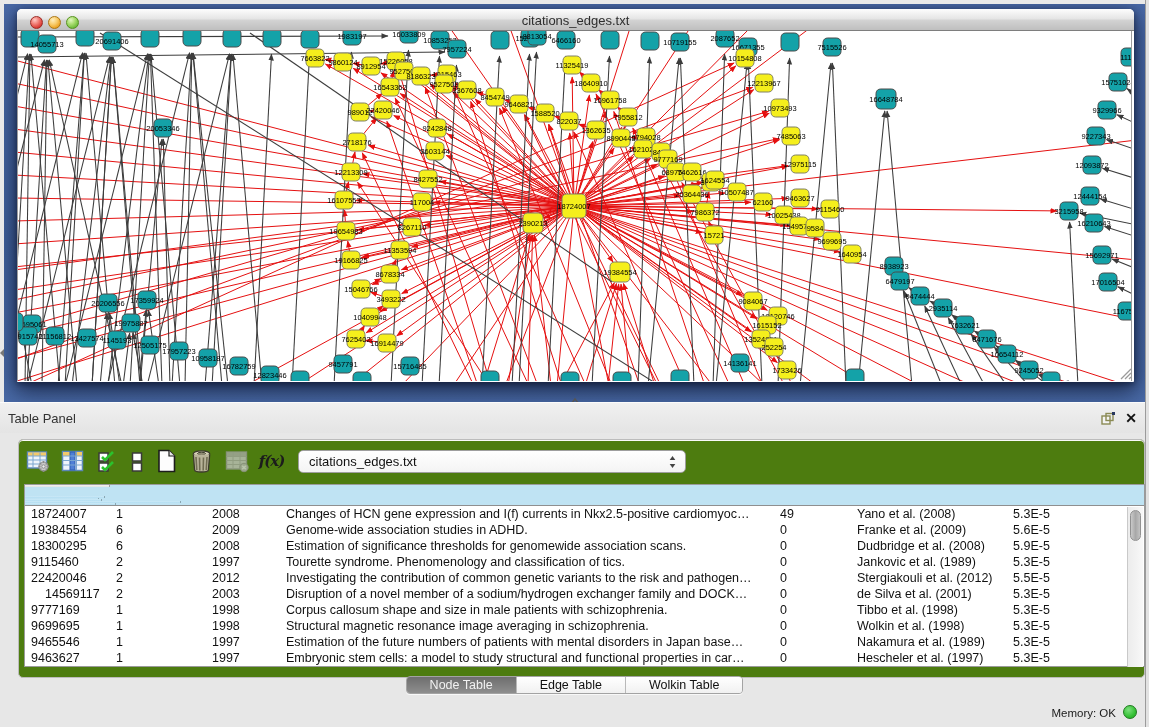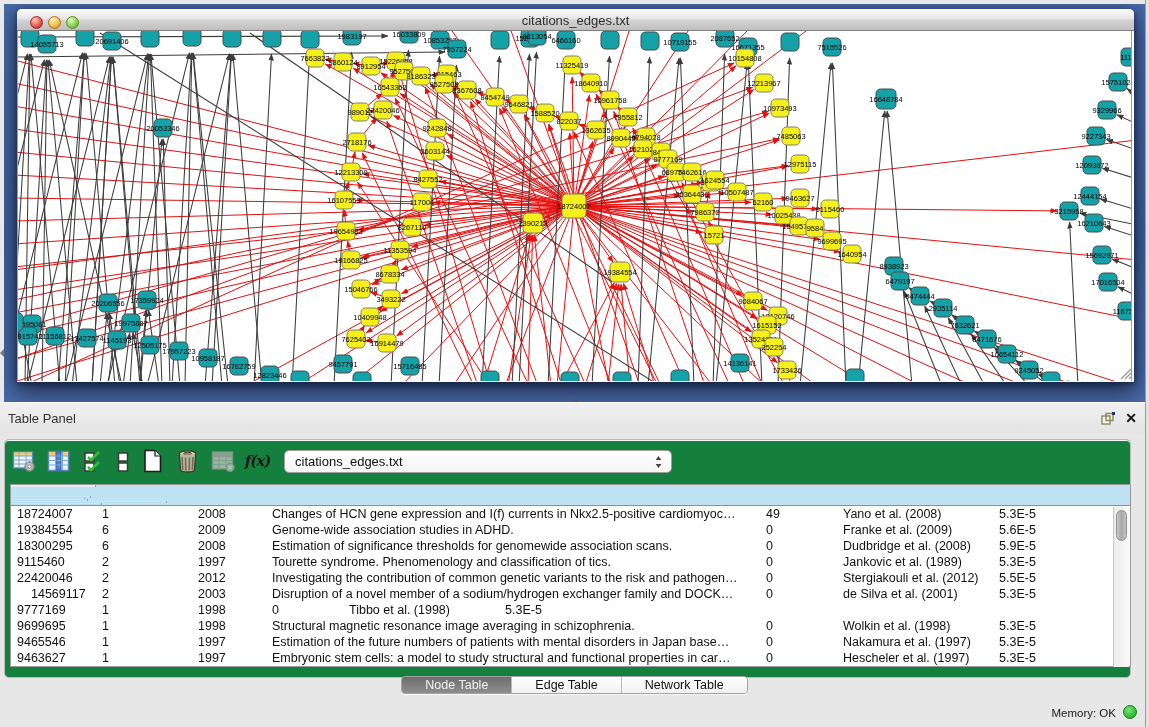--- a/index.html
+++ b/index.html
@@ -31,22 +31,22 @@
 
   
   .table-panel { position:absolute; left:0; top:402px; width:1149px; height:325px; background:#e7e7e7; }
   .panel-titlebar { position:relative; height:31px; background:linear-gradient(#f0f0f0,#e4e4e4);
                     border-top:1px solid #fbfbfb; }
   .panel-title { position:absolute; left:8px; top:8px; font-size:13px; color:#333; }
   .panel-btn { position:absolute; top:9px; width:14px; height:14px; }
   .panel-float { right:34px; }
   .panel-close { right:11px; font-size:14px; font-weight:bold; color:#111; line-height:13px; text-align:center;}
 
-  .subpanel { position:absolute; left:4px; top:37px; width:1127px; height:239px;
-              background:#15803d; border:1px solid #bcbcbc; border-radius:5px;
+  .subpanel { position:absolute; left:18px; top:37px; width:1127px; height:239px;
+              background:#4d7c0f; border:1px solid #bcbcbc; border-radius:5px;
               box-shadow:inset 0 1px 0 #f9f9f9; }
   .toolbar { position:absolute; left:6px; top:5px; height:32px; display:flex; align-items:center; }
   .tb-icon { width:25px; height:25px; display:flex; align-items:center; justify-content:center; margin-right:10px; }
   .tb-icon.narrow { width:14px; }
   .fx { font-family:"DejaVu Serif", serif; font-style:italic; font-weight:bold;
         font-size:15px; color:#1c1c1c; letter-spacing:-1px; }
   .dropdown { position:absolute; left:279px; top:10px; width:388px; height:23px;
               background:linear-gradient(#ffffff,#f4f4f4); border:1px solid #9f9f9f; border-radius:5px;
               font-size:13px; color:#111; line-height:21px; padding-left:10px; }
   .dd-arrows { position:absolute; right:8px; top:3px; width:9px; height:16px; }
@@ -812,40 +812,41 @@
             <div class="td" style="width: 74px;">2003</div>
             <div class="td" style="width: 494px;">Disruption of a novel member of a sodium/hydrogen exchanger family and DOCK…</div>
             <div class="td" style="width: 77px;">0</div>
             <div class="td" style="width: 156px;">de Silva et al. (2001)</div>
             <div class="td" style="width: 91px;">5.3E-5</div>
           </div>
           <div class="trow">
             <div class="td" style="width: 85px;">9777169</div>
             <div class="td" style="width: 96px;">1</div>
             <div class="td" style="width: 74px;">1998</div>
+            <div class="td" style="width: 494px;">Corpus callosum shape and size in male patients with schizophrenia.</div>
             <div class="td" style="width: 77px;">0</div>
             <div class="td" style="width: 156px;">Tibbo et al. (1998)</div>
             <div class="td" style="width: 91px;">5.3E-5</div>
           </div>
           <div class="trow">
             <div class="td" style="width: 85px;">9699695</div>
             <div class="td" style="width: 96px;">1</div>
             <div class="td" style="width: 74px;">1998</div>
             <div class="td" style="width: 494px;">Structural magnetic resonance image averaging in schizophrenia.</div>
             <div class="td" style="width: 77px;">0</div>
             <div class="td" style="width: 156px;">Wolkin et al. (1998)</div>
             <div class="td" style="width: 91px;">5.3E-5</div>
           </div>
           <div class="trow">
             <div class="td" style="width: 85px;">9465546</div>
             <div class="td" style="width: 96px;">1</div>
             <div class="td" style="width: 74px;">1997</div>
             <div class="td" style="width: 494px;">Estimation of the future numbers of patients with mental disorders in Japan base…</div>
             <div class="td" style="width: 77px;">0</div>
-            <div class="td" style="width: 156px;">Nakamura et al. (1997)</div>
+            <div class="td" style="width: 156px;">Nakamura et al. (1989)</div>
             <div class="td" style="width: 91px;">5.3E-5</div>
           </div>
           <div class="trow">
             <div class="td" style="width: 85px;">9463627</div>
             <div class="td" style="width: 96px;">1</div>
             <div class="td" style="width: 74px;">1997</div>
             <div class="td" style="width: 494px;">Embryonic stem cells: a model to study structural and functional properties in car…</div>
             <div class="td" style="width: 77px;">0</div>
             <div class="td" style="width: 156px;">Hescheler et al. (1997)</div>
             <div class="td" style="width: 91px;">5.3E-5</div>
@@ -854,21 +855,21 @@
       <div class="scrollbar">
         <div class="thumb"></div>
       </div>
     </div>
   </div>
 
   <div class="tabbar">
     <div class="seg" id="segtabs">
         <div class="seg-btn active">Node Table</div>
         <div class="seg-btn">Edge Table</div>
-        <div class="seg-btn">Network Table</div>
+        <div class="seg-btn">Wolkin Table</div>
       </div>
   </div>
 
   <div class="statusbar">
     <span class="memory">Memory: OK</span>
     <span class="mem-dot"></span>
   </div>
 </div>
 
 <div class="right-strip"></div>

